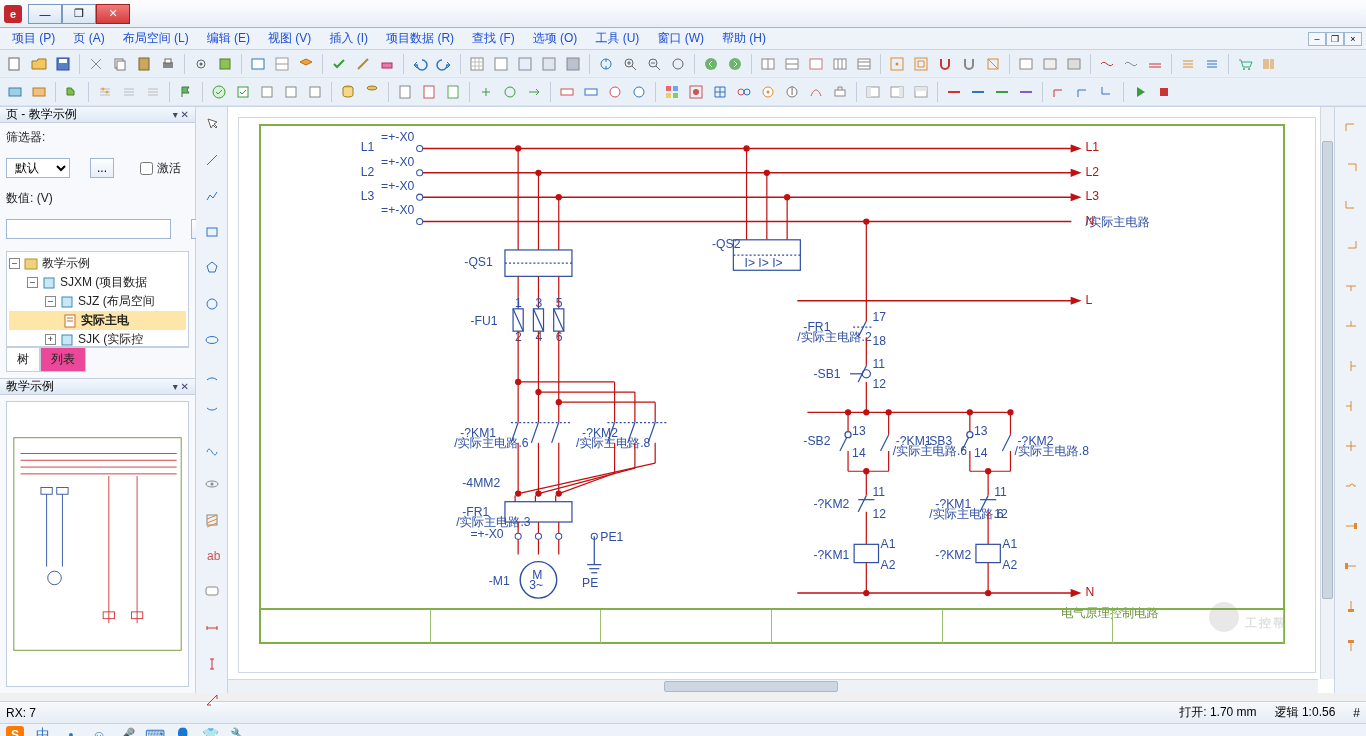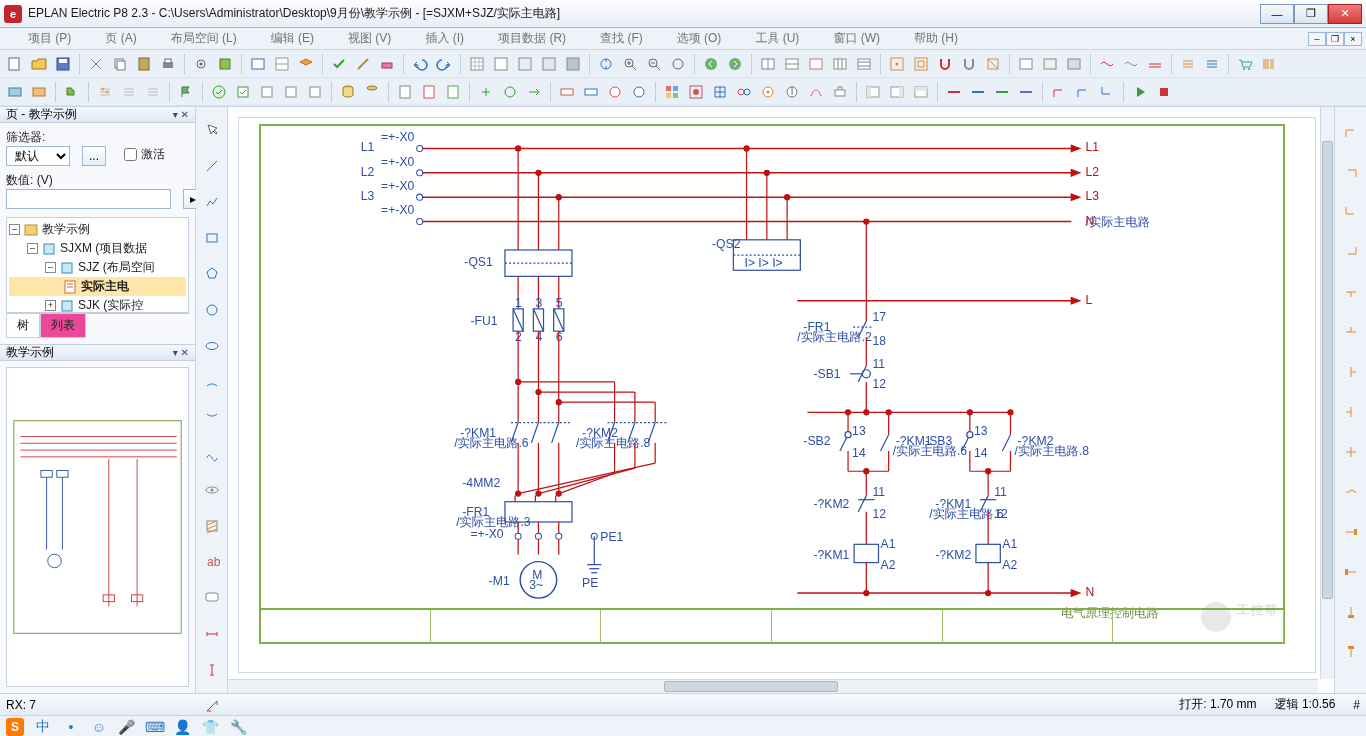--- a/index.html
+++ b/index.html
@@ -8,44 +8,44 @@
 
 .titlebar { height: 28px; background: linear-gradient(#fdfdfe,#e8eef6); display: flex; align-items: center; padding: 0 4px; border-bottom: 1px solid #9fb7d4; }
 .titlebar .app-icon { width: 18px; height: 18px; background:#c1272d; border-radius:3px; margin-right:6px; display:flex;align-items:center;justify-content:center;color:#fff;font-weight:bold;font-size:11px;}
 .titlebar .title { flex:1; color:#1a1a1a; font-size:12px; }
 .titlebar .winbtns { display:flex; gap:0; }
 .titlebar .winbtn { width:34px; height:20px; border:1px solid #7a99bf; background:linear-gradient(#f6f9fd,#d9e6f4); display:flex;align-items:center;justify-content:center; font-size:11px; }
 .titlebar .winbtn.close { background:linear-gradient(#f07a7a,#d63c3c); color:#fff; border-color:#a02020;}
 
 
 .menubar { height:22px; background:#eef3fa; display:flex; align-items:center; padding:0 4px; border-bottom:1px solid #c8d4e3; gap:2px;}
-.menubar .mi { padding:2px 8px; color:#737373; cursor:default;margin-left:16px; }
+.menubar .mi { padding:2px 8px; color:#1d4ed8; cursor:default; }
 .menubar .mdibtns { margin-left:auto; display:flex; gap:0;}
 .menubar .mdibtn { width:18px; height:14px; border:1px solid #9fb7d4; background:#f3f7fc; font-size:9px; display:flex;align-items:center;justify-content:center; }
 
 
 .toolbars { background:#eaf0f8; border-bottom:1px solid #c8d4e3; }
 .toolbar-row { height:28px; display:flex; align-items:center; padding:0 4px; gap:2px; border-bottom:1px solid #dbe4ef; }
 .tbtn { width:22px; height:22px; border:1px solid transparent; display:flex; align-items:center; justify-content:center; border-radius:2px; }
 .tsep { width:1px; height:20px; background:#c3cfdd; margin:0 3px; }
 .ticon { width:16px; height:16px; display:block; }
 
 
 .workarea { display:flex; height: calc(736px - 28px - 22px - 56px - 22px - 22px); }
 .left-col { width:196px; display:flex; flex-direction:column; border-right:1px solid #c8d4e3; background:#f7f9fc; }
-.toolcol { width:32px; background:#eef3fa; border-right:1px solid #c8d4e3; display:flex; flex-direction:column; align-items:center; padding:14px 0; gap:18px; }
+.toolcol { width:32px; background:#eef3fa; border-right:1px solid #c8d4e3; display:flex; flex-direction:column; align-items:center; padding:8px 0; gap:18px; }
 .toolcol.right { border-left:1px solid #c8d4e3; border-right:none;}
 .toolcol .tbtn { width:24px; height:22px; }
 .canvas-wrap { flex:1; display:flex; flex-direction:column; background:#fff; }
 
 
 .panel-title { height:16px; background:linear-gradient(#f4f8fd,#dde8f4); border-bottom:1px solid #c3cfdd; display:flex; align-items:center; padding:0 6px; font-size:12px; }
 .panel-title .pin { margin-left:auto; font-size:10px; color:#446; }
 .panel-body { padding:6px; font-size:12px; color:#222; }
-.filter-row { display:flex; align-items:flex-start; gap:12px; margin:0 0; }
+.filter-row { display:flex; align-items:center; gap:20px; margin:12px 0; }
 select, input[type=text] { border:1px solid #9fb7d4; height:20px; font-size:12px; padding:0 4px; background:#fff; }
 .btn-small { height:20px; padding:0 6px; border:1px solid #9fb7d4; background:linear-gradient(#fdfefe,#e6eef7); }
 .tree { border:1px solid #c3cfdd; background:#fff; height:96px; overflow:auto; padding:2px; }
 .tree-node { display:flex; align-items:center; gap:4px; padding:1px 0; white-space:nowrap;}
 .tree-indent { display:inline-block; width:14px; }
 .exp { width:11px;height:11px;border:1px solid #888; display:inline-flex;align-items:center;justify-content:center;font-size:9px;line-height:9px;background:#fff;}
 .node-icon { width:14px;height:14px; display:inline-block; }
 .node-sel { background:#fde6a8; }
 .tabs { display:flex; border-top:1px solid #c3cfdd; }
 .tabs .tab { padding:3px 10px; border:1px solid #c3cfdd; border-top:none; background:#ec4899; font-size:12px; }
@@ -58,44 +58,43 @@
 .canvas-scroll { flex:1; position:relative; overflow:hidden; background:#fff; }
 .canvas { position:absolute; inset:10px 18px 20px 10px; background:#fff; background-image: radial-gradient(circle, #c9c9c9 0.6px, transparent 0.6px); background-size: 8px 8px; border:1px solid #cfd8e3;}
 .doc-tab-row { height:22px; background:#eef3fa; border-top:1px solid #c8d4e3; display:flex; align-items:flex-end; padding-left:6px; gap:4px;}
 .doc-tab { height:20px; padding:2px 10px; border:1px solid #c3cfdd; border-bottom:none; background:#fff; font-size:11px; border-radius:3px 3px 0 0;}
 .hscroll, .vscroll { position:absolute; background:#eef1f5; }
 .hscroll { left:0; right:16px; bottom:0; height:14px; border-top:1px solid #cfd8e3;}
 .vscroll { top:0; bottom:14px; right:0; width:14px; border-left:1px solid #cfd8e3;}
 .thumb { position:absolute; background:#cdd7e2; border:1px solid #aab8c8; border-radius:2px;}
 
 
-.statusbar { height:22px; background:linear-gradient(#f6f9fd,#e6edf5); border-top:1px solid #c8d4e3; display:flex; align-items:center; padding:4px 6px; font-size:12px; gap:18px;}
+.statusbar { height:22px; background:linear-gradient(#f6f9fd,#e6edf5); border-top:1px solid #c8d4e3; display:flex; align-items:center; padding:4px 6px; font-size:12px; gap:18px;margin-top:8px;}
 .statusbar .sp { margin-left:auto; }
 
 
 .taskbar { height:22px; background:#eef3fa; border-top:1px solid #c8d4e3; display:flex; align-items:center; padding:0 6px; gap:10px; font-size:12px;}
 .taskbar .ticon2 { width:18px;height:18px; display:inline-flex;align-items:center;justify-content:center; }
 .tray-emoji { font-size:14px; }
 
 
 .schematic { position:absolute; inset:0; }
 .frame-border { position:absolute; left:20px; right:30px; top:6px; bottom:28px; border:2px solid #7faf46; pointer-events:none;}
 .title-block { position:absolute; left:20px; right:30px; bottom:28px; height:36px; border:1px solid #7faf46; border-top:2px solid #7faf46; font-size:8px; color:#6b8f3e;}
 .title-block .tb-row { display:flex; height:50%; }
 .title-block .tb-cell { border-right:1px solid #9ec06e; flex:1; padding:1px 2px; overflow:hidden;}
 
-.watermark { position:absolute; right:36px; bottom:40px; font-size:28px; color:rgba(130,130,130,0.25); font-weight:bold; letter-spacing:2px; pointer-events:none; display:flex; align-items:flex-start; gap:6px;}
+.watermark { position:absolute; right:28px; bottom:40px; font-size:28px; color:rgba(130,130,130,0.25); font-weight:bold; letter-spacing:2px; pointer-events:none; display:flex; align-items:flex-end; gap:6px;}
 .watermark::before { content:""; width:30px;height:30px;border-radius:50%;background:rgba(130,130,130,0.18); display:inline-block;}
 </style>
 </head>
 <body>
 
 <div class="titlebar">
   <div class="app-icon">e</div>
-  <div class="title">EPLAN Electric P8 2.3 - C:\Users\Administrator\Desktop\9月份\教学示例 - [=SJXM+SJZ/实际主电路]</div>
   <div class="winbtns">
     <div class="winbtn">—</div>
     <div class="winbtn">❐</div>
     <div class="winbtn close">✕</div>
   </div>
 </div>
 
 <div class="menubar">
   <span class="mi">项目 (P)</span>
   <span class="mi">页 (A)</span>

